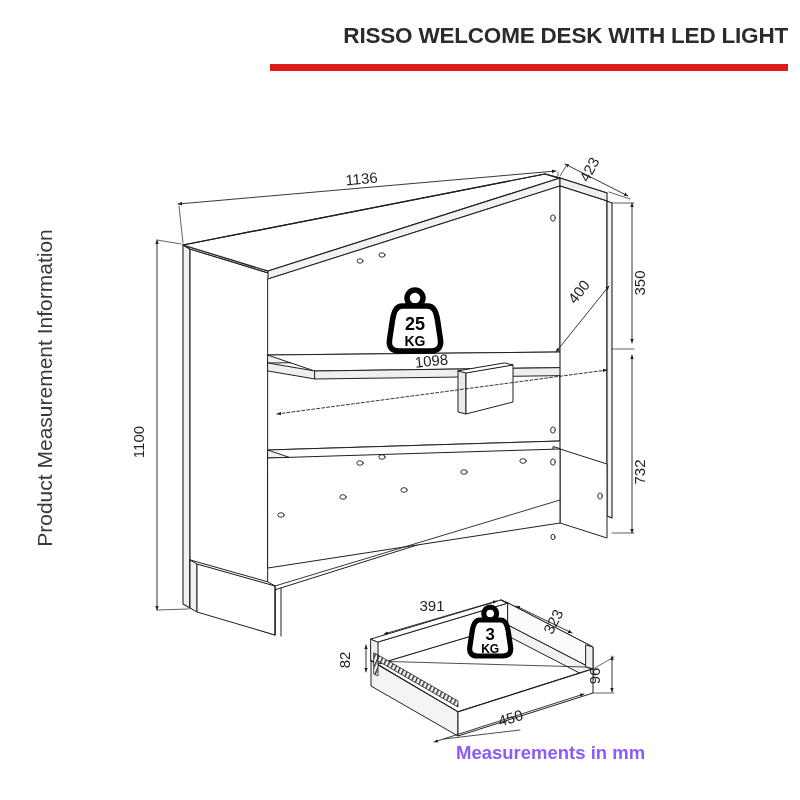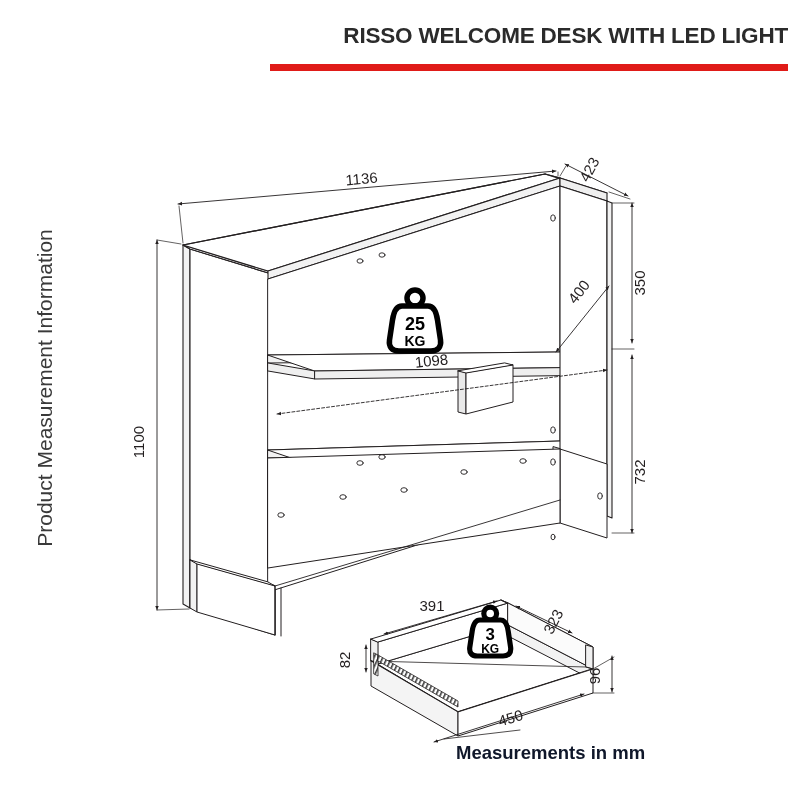--- a/index.html
+++ b/index.html
@@ -62,21 +62,21 @@
     letter-spacing: 0px;
   }
 
   
   #bottom-caption {
     position: absolute;
     left: 456px;
     top: 742px;
     font-size: 18.5px;
     font-weight: bold;
-    color: #0f172a;
+    color: #8b5cf6;
     white-space: nowrap;
   }
 
   
   #drawing {
     position: absolute;
     left: 0; top: 0;
     width: 800px;
     height: 800px;
   }

